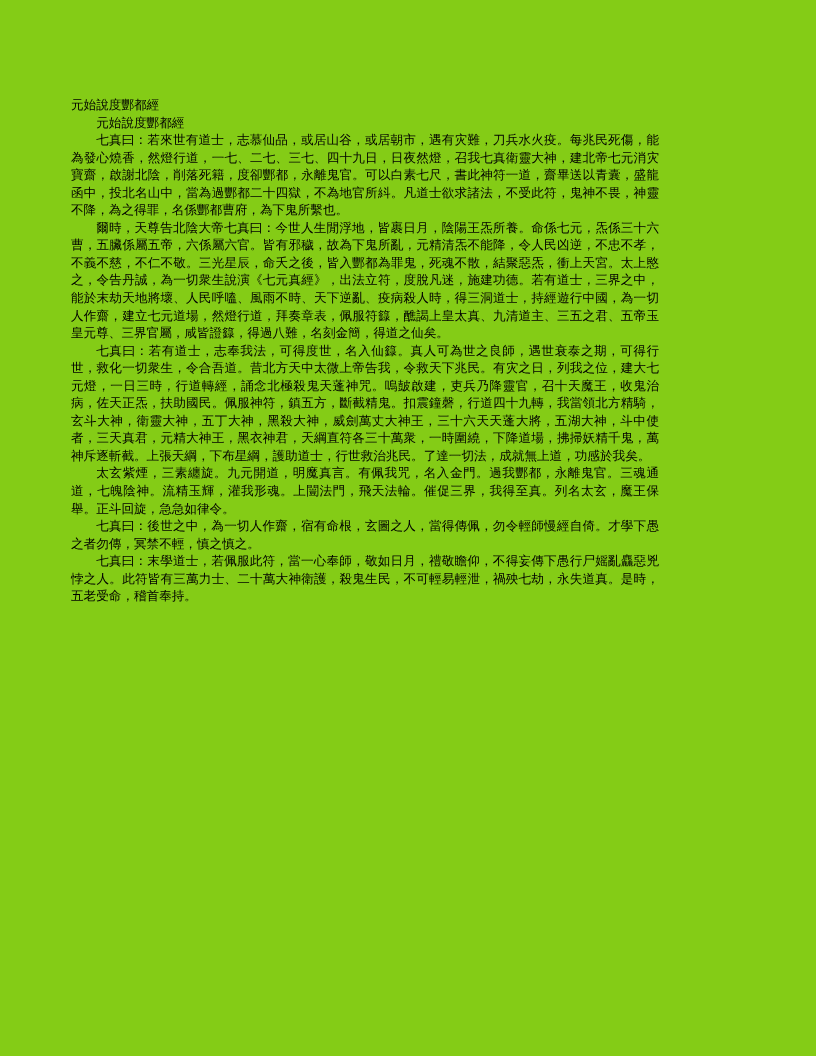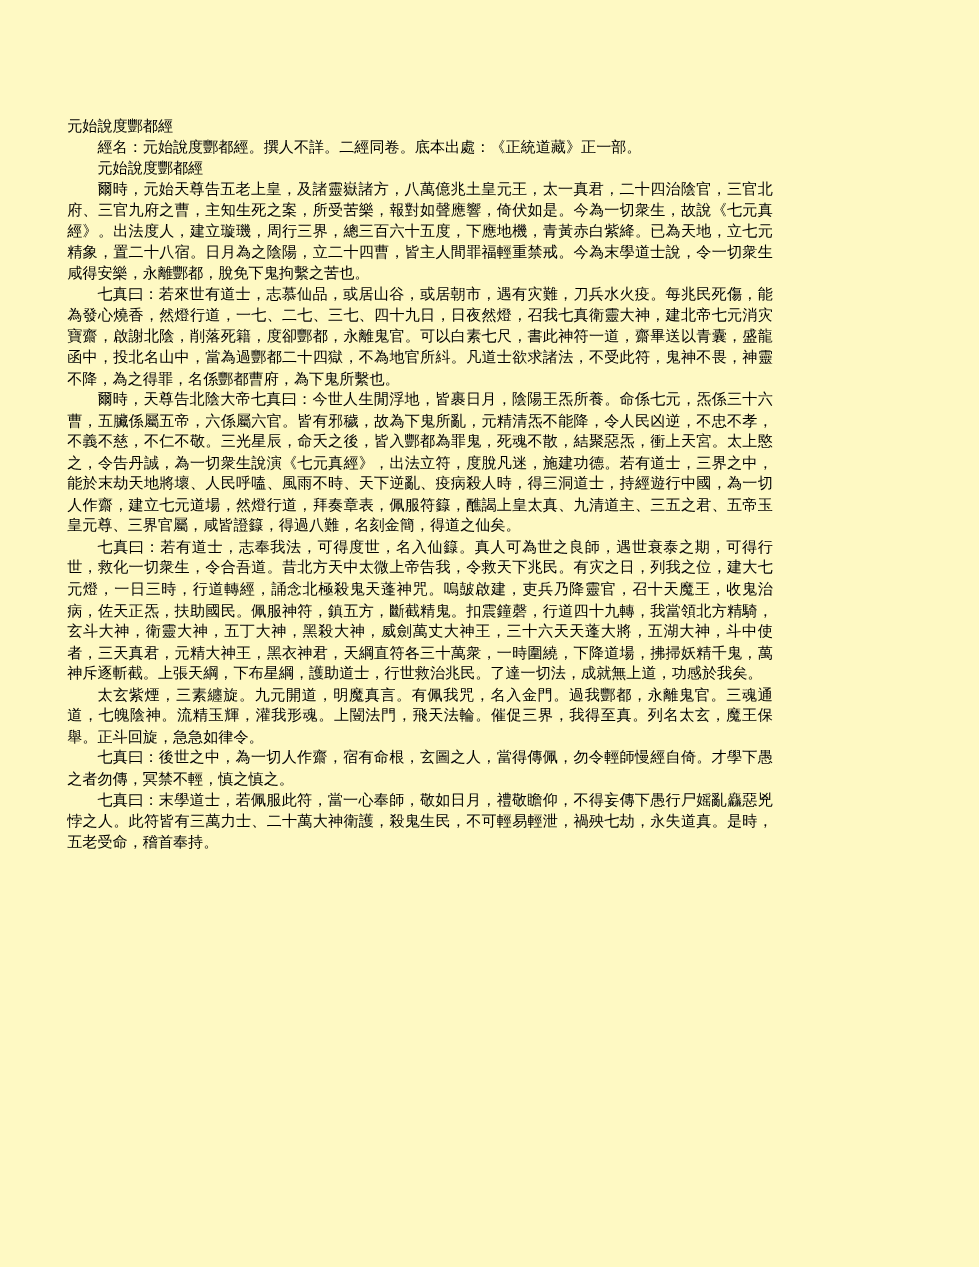--- a/index.html
+++ b/index.html
@@ -12,22 +12,22 @@
     height: 1056px;
     font-family: "DejaVu Serif", "Liberation Serif", serif;
     color: #000000;
     -webkit-font-smoothing: antialiased;
   }
   .page {
     position: relative;
     width: 816px;
     height: 1056px;
     box-sizing: border-box;
-    padding: 96px 106px 96px 56px;
-    background: #fef9c3;
+    padding: 96px 106px 96px 71px;
+    background: #84cc16;
   }
   .doc-body {
     width: 588px;
     font-size: 12.6px;
     line-height: 17.55px;
     text-align: justify;
     text-justify: inter-character;
     word-break: break-all;
     letter-spacing: 0;
   }
@@ -43,25 +43,23 @@
   }
 </style>
 </head>
 <body>
 
 <div class="page">
   <div class="doc-body">
 
     <p class="title-line">元始說度酆都經</p>
 
-    <p class="para-indent">經名：元始說度酆都經。撰人不詳。二經同卷。底本出處：《正統道藏》正一部。</p>
 
     <p class="para-indent">元始說度酆都經</p>
 
-    <p class="para-indent">爾時，元始天尊告五老上皇，及諸靈嶽諸方，八萬億兆土皇元王，太一真君，二十四治陰官，三官北府、三官九府之曹，主知生死之案，所受苦樂，報對如聲應響，倚伏如是。今為一切衆生，故說《七元真經》。出法度人，建立璇璣，周行三界，總三百六十五度，下應地機，青黃赤白紫絳。已為天地，立七元精象，置二十八宿。日月為之陰陽，立二十四曹，皆主人間罪福輕重禁戒。今為末學道士說，令一切衆生咸得安樂，永離酆都，脫免下鬼拘繫之苦也。</p>
     <p class="para-indent">七真曰：若來世有道士，志慕仙品，或居山谷，或居朝市，遇有灾難，刀兵水火疫。每兆民死傷，能為發心燒香，然燈行道，一七、二七、三七、四十九日，日夜然燈，召我七真衛靈大神，建北帝七元消灾寶齋，啟謝北陰，削落死籍，度卻酆都，永離鬼官。可以白素七尺，書此神符一道，齋畢送以青囊，盛龍函中，投北名山中，當為過酆都二十四獄，不為地官所紏。凡道士欲求諸法，不受此符，鬼神不畏，神靈不降，為之得罪，名係酆都曹府，為下鬼所繫也。</p>
     <p class="para-indent">爾時，天尊告北陰大帝七真曰：今世人生閒浮地，皆裹日月，陰陽王炁所養。命係七元，炁係三十六曹，五臟係屬五帝，六係屬六官。皆有邪穢，故為下鬼所亂，元精清炁不能降，令人民凶逆，不忠不孝，不義不慈，不仁不敬。三光星辰，命夭之後，皆入酆都為罪鬼，死魂不散，結聚惡炁，衝上天宮。太上愍之，令告丹誠，為一切衆生說演《七元真經》，出法立符，度脫凡迷，施建功德。若有道士，三界之中，能於末劫天地將壞、人民呼嗑、風雨不時、天下逆亂、疫病殺人時，得三洞道士，持經遊行中國，為一切人作齋，建立七元道場，然燈行道，拜奏章表，佩服符籙，醮謁上皇太真、九清道主、三五之君、五帝玉皇元尊、三界官屬，咸皆證籙，得過八難，名刻金簡，得道之仙矣。</p>
     <p class="para-indent">七真曰：若有道士，志奉我法，可得度世，名入仙籙。真人可為世之良師，遇世衰泰之期，可得行世，救化一切衆生，令合吾道。昔北方天中太微上帝告我，令救天下兆民。有灾之日，列我之位，建大七元燈，一日三時，行道轉經，誦念北極殺鬼天蓬神咒。嗚皷啟建，吏兵乃降靈官，召十天魔王，收鬼治病，佐天正炁，扶助國民。佩服神符，鎮五方，斷截精鬼。扣震鐘磬，行道四十九轉，我當領北方精騎，玄斗大神，衛靈大神，五丁大神，黑殺大神，威劍萬丈大神王，三十六天天蓬大將，五湖大神，斗中使者，三天真君，元精大神王，黑衣神君，天綱直符各三十萬衆，一時圍繞，下降道場，拂掃妖精千鬼，萬神斥逐斬截。上張天綱，下布星綱，護助道士，行世救治兆民。了達一切法，成就無上道，功感於我矣。</p>
     <p class="para-indent">太玄紫煙，三素纏旋。九元開道，明魔真言。有佩我咒，名入金門。過我酆都，永離鬼官。三魂通道，七魄陰神。流精玉輝，灌我形魂。上闓法門，飛天法輪。催促三界，我得至真。列名太玄，魔王保舉。正斗回旋，急急如律令。</p>
     <p class="para-indent">七真曰：後世之中，為一切人作齋，宿有命根，玄圖之人，當得傳佩，勿令輕師慢經自倚。才學下愚之者勿傳，冥禁不輕，慎之慎之。</p>
     <p class="para-indent">七真曰：末學道士，若佩服此符，當一心奉師，敬如日月，禮敬瞻仰，不得妄傳下愚行尸媱亂麤惡兇悖之人。此符皆有三萬力士、二十萬大神衛護，殺鬼生民，不可輕易輕泄，禍殃七劫，永失道真。是時，五老受命，稽首奉持。</p>
 
 
   </div>
 </div>

